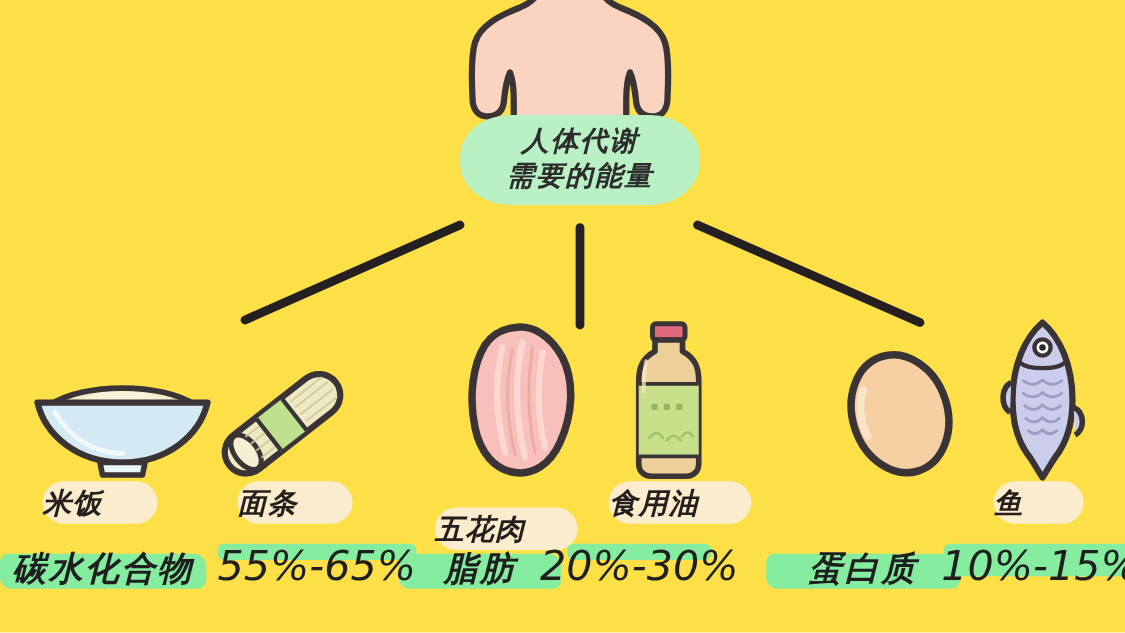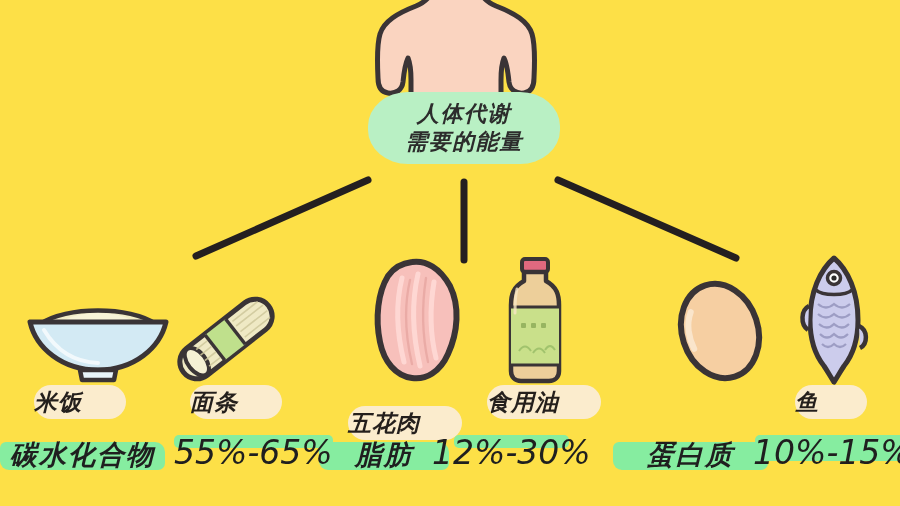--- a/index.html
+++ b/index.html
@@ -298,21 +298,21 @@
     </div>
   </div>
 
   <div class="macro-group" style="left:345px; top:436px; width:250px;">
     <div class="macro-name">
       <span class="hl" style="left:-26px; right:-26px;"></span>
       <span class="txt">脂肪</span>
     </div>
     <div class="macro-pct">
       <span class="hl2" style="left:26px; right:26px;"></span>
-      <span class="txt">12%-30%</span>
+      <span class="txt">20%-30%</span>
     </div>
   </div>
 
   <div class="macro-group" style="left:637px; top:436px; width:262px;">
     <div class="macro-name">
       <span class="hl" style="left:-24px; right:-24px;"></span>
       <span class="txt">蛋白质</span>
     </div>
     <div class="macro-pct">
       <span class="hl2" style="left:6px; right:6px; height:26px;"></span>

